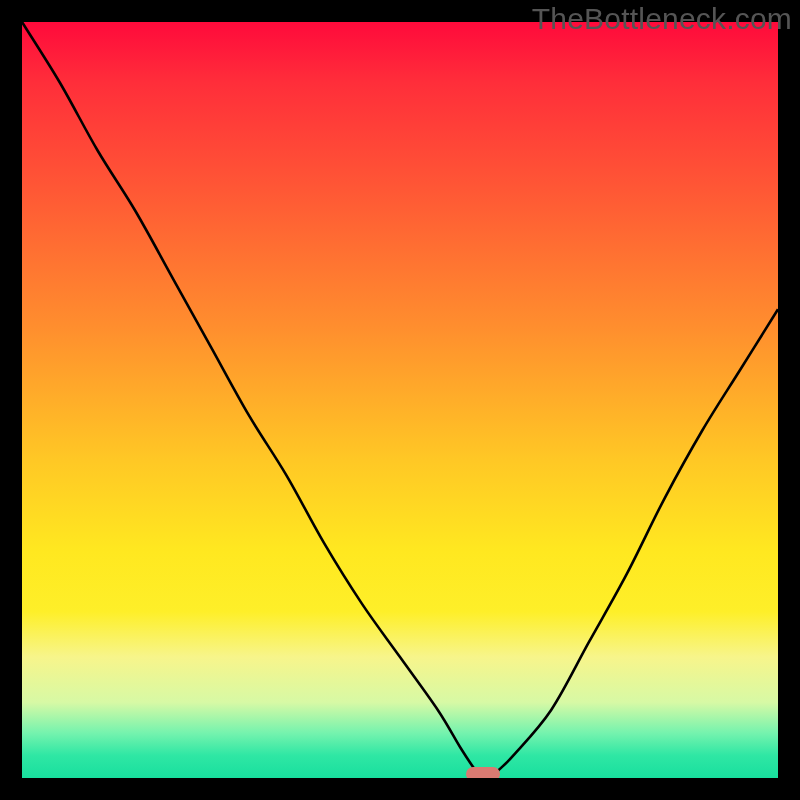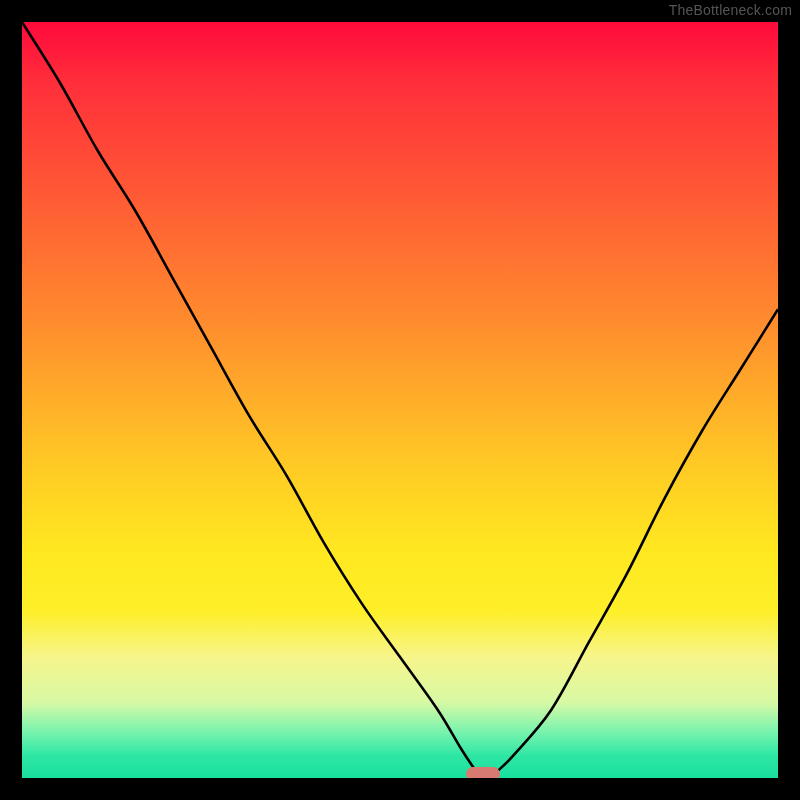--- a/index.html
+++ b/index.html
@@ -15,21 +15,21 @@
     position: relative;
     width: 800px;
     height: 800px;
     background: #000;
   }
   .watermark {
     position: absolute;
     top: 2px;
     right: 8px;
     color: #555;
-    font-size: 14px;
+    font-size: 30px;
     font-weight: 500;
     letter-spacing: 0.2px;
     z-index: 20;
   }
   .plot {
     position: absolute;
     left: 22px;
     top: 22px;
     width: 756px;
     height: 756px;

